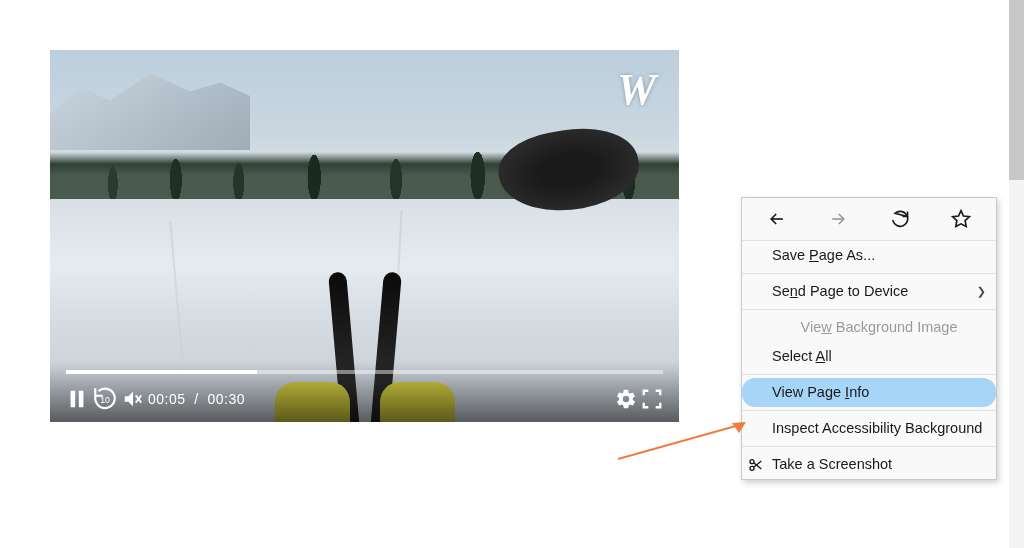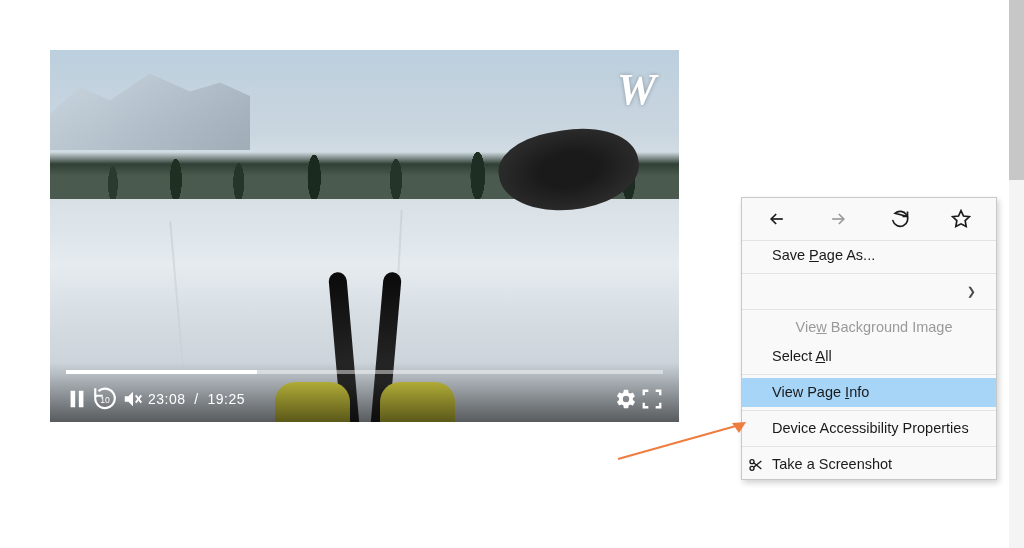--- a/index.html
+++ b/index.html
@@ -205,27 +205,27 @@
       width: 34px; height: 26px;
       display: flex; align-items: center; justify-content: center;
       cursor: pointer;
       color: #1a1a1a;
     }
     .nav-btn.disabled { color: #9a9a9a; cursor: default; }
     .nav-btn svg { width: 20px; height: 20px; }
     .menu-item {
       display: flex;
       align-items: center;
-      padding: 4px 20px 4px 30px;
+      padding: 4px 10px 4px 30px;
       cursor: default;
       position: relative;
       line-height: 21px;
     }
     .menu-item.clickable { cursor: pointer; }
-    .menu-item.highlighted { background: #a6d5f7; }
+    .menu-item.highlighted { background: #a6d5f7; border-radius: 13px; }
     .menu-item.disabled { color: #9a9a9a; cursor: default; justify-content: center; }
     .menu-sep {
       height: 1px;
       background: #e3e3e3;
       margin: 3px 0;
     }
     .submenu-arrow {
       margin-left: auto;
       font-size: 11px;
       color: #4a4a4a;
@@ -292,23 +292,23 @@
         </svg>
       </div>
       <div class="ctrl-btn">
         <svg viewBox="0 0 24 24" fill="currentColor">
           <path d="M3 9v6h4l5 5V4L7 9H3z"></path>
           <line x1="15" y1="8" x2="21" y2="16" stroke="currentColor" stroke-width="2"></line>
           <line x1="21" y1="8" x2="15" y2="16" stroke="currentColor" stroke-width="2"></line>
         </svg>
       </div>
       <div class="time-display">
-        <span>23:08</span>
+        <span>00:05</span>
         &nbsp;/&nbsp;
-        <span>19:25</span>
+        <span>00:30</span>
       </div>
       <div class="spacer"></div>
       <div class="ctrl-btn">
         <svg viewBox="0 0 24 24" fill="currentColor">
             <path d="M19.4 13a7.5 7.5 0 0 0 .1-1 7.5 7.5 0 0 0-.1-1l2.1-1.6a.5.5 0 0 0 .1-.6l-2-3.5a.5.5 0 0 0-.6-.2l-2.5 1a7.3 7.3 0 0 0-1.7-1l-.4-2.6A.5.5 0 0 0 14 2h-4a.5.5 0 0 0-.5.4l-.4 2.6a7.3 7.3 0 0 0-1.7 1l-2.5-1a.5.5 0 0 0-.6.2l-2 3.5a.5.5 0 0 0 .1.6L4.5 11a7.5 7.5 0 0 0-.1 1 7.5 7.5 0 0 0 .1 1l-2.1 1.6a.5.5 0 0 0-.1.6l2 3.5a.5.5 0 0 0 .6.2l2.5-1a7.3 7.3 0 0 0 1.7 1l.4 2.6A.5.5 0 0 0 10 22h4a.5.5 0 0 0 .5-.4l.4-2.6a7.3 7.3 0 0 0 1.7-1l2.5 1a.5.5 0 0 0 .6-.2l2-3.5a.5.5 0 0 0-.1-.6Zm-7.4 2.5A3.5 3.5 0 1 1 15.5 12 3.5 3.5 0 0 1 12 15.5Z"></path>
           </svg>
       </div>
       <div class="ctrl-btn">
         <svg viewBox="0 0 24 24" fill="none" stroke="currentColor" stroke-width="2.5">
           <path d="M3 8V3h5"></path>
@@ -346,36 +346,37 @@
           <polygon points="12 2 15 8.5 22 9.3 17 14 18.2 21 12 17.8 5.8 21 7 14 2 9.3 9 8.5 12 2"></polygon>
         </svg>
     </div>
   </div>
 
   <div class="menu-item clickable">
     <span>Save <span class="underline">P</span>age As...</span>
   </div>
   <div class="menu-sep"></div>
   <div class="menu-item clickable">
+    <span>Se<span class="underline">n</span>d Page to Device</span>
     <span class="submenu-arrow">❯</span>
   </div>
   <div class="menu-sep"></div>
   <div class="menu-item disabled">
     <span>Vie<span class="underline">w</span> Background Image</span>
   </div>
   <div class="menu-item clickable">
     <span>Select <span class="underline">A</span>ll</span>
   </div>
   <div class="menu-sep"></div>
   <div class="menu-item clickable highlighted">
     <span>View Page <span class="underline">I</span>nfo</span>
   </div>
   <div class="menu-sep"></div>
   <div class="menu-item clickable">
-    <span>Device Accessibility Properties</span>
+    <span>Inspect Accessibility Background</span>
   </div>
   <div class="menu-sep"></div>
   <div class="menu-item clickable">
     <span class="item-icon">
       <svg viewBox="0 0 24 24" fill="none" stroke="#1a1a1a" stroke-width="2">
         <circle cx="6" cy="7" r="3"></circle>
           <circle cx="6" cy="17" r="3"></circle>
         <line x1="8.5" y1="8.5" x2="20" y2="18"></line>
           <line x1="8.5" y1="15.5" x2="20" y2="6"></line>
       </svg>

